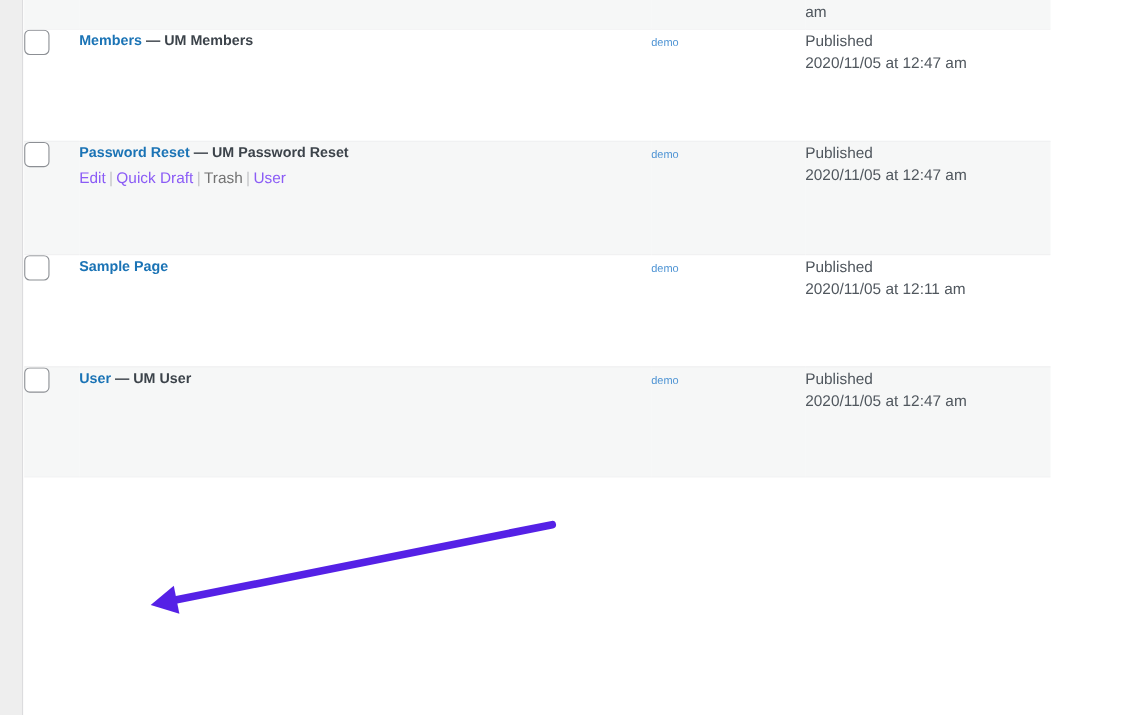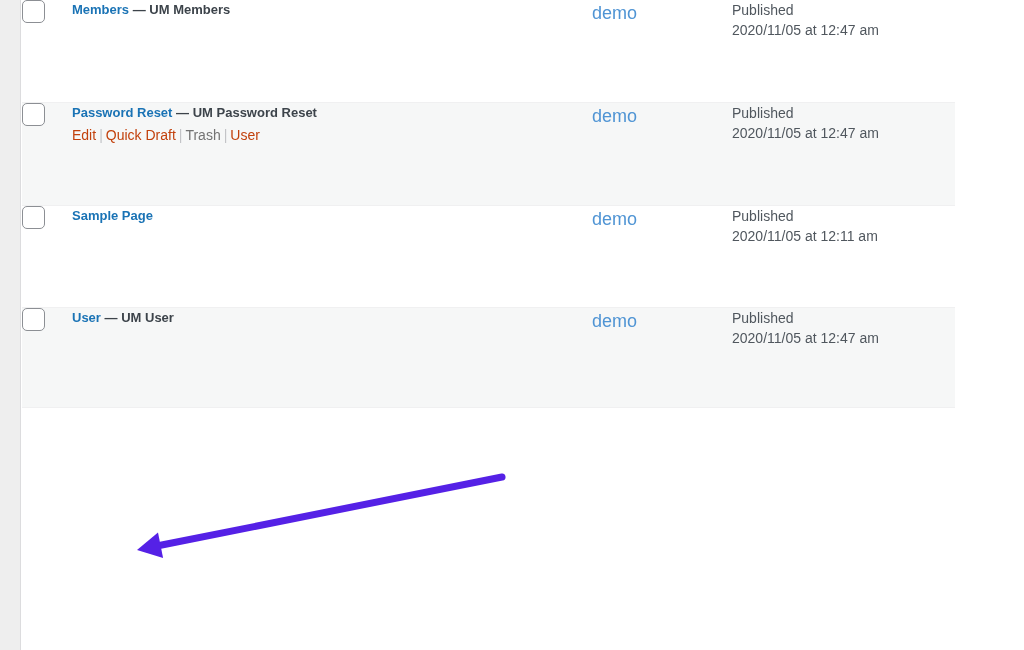--- a/index.html
+++ b/index.html
@@ -99,41 +99,41 @@
   }
 
   
   .row-actions {
     margin-top: 2px;
     font-size: 14px;
     color: #c3c4c7;
     line-height: 1.6;
   }
   .row-actions a {
-    color: #c2410c;
+    color: #8b5cf6;
     text-decoration: none;
     cursor: pointer;
   }
   .row-actions a.trash-link {
     color: #737373;
   }
   .row-actions .sep {
     color: #c3c4c7;
     padding: 0 3px;
   }
 
   
   .author-cell {
     padding-top: 16px;
     padding-left: 12px;
   }
   .author-cell a {
     color: #4f94d4;
     text-decoration: none;
-    font-size: 18px;
+    font-size: 10px;
     cursor: pointer;
   }
 
   
   .date-cell {
     padding-top: 16px;
     padding-left: 16px;
     padding-right: 40px;
     color: #50575e;
     font-size: 14px;
@@ -159,20 +159,28 @@
 
 <table class="wp-list-table">
   <colgroup>
     <col class="col-cb">
     <col class="col-title">
     <col class="col-author">
     <col class="col-date">
   </colgroup>
   <tbody>
 
+    <tr class="alt" style="height:26px;">
+      <td class="col-cb"></td>
+      <td class="col-title"></td>
+      <td class="col-author"></td>
+      <td class="col-date date-cell" style="padding-top:0;">
+        <span class="date-value">am</span>
+      </td>
+    </tr>
 
     <tr class="plain" style="height:102px;">
       <td class="col-cb cb-cell">
         <span class="cb"></span>
       </td>
       <td class="col-title title-cell">
         <div class="row-title">
           <a class="page-link">Members</a>
           <span class="suffix">— UM Members</span>
         </div>

